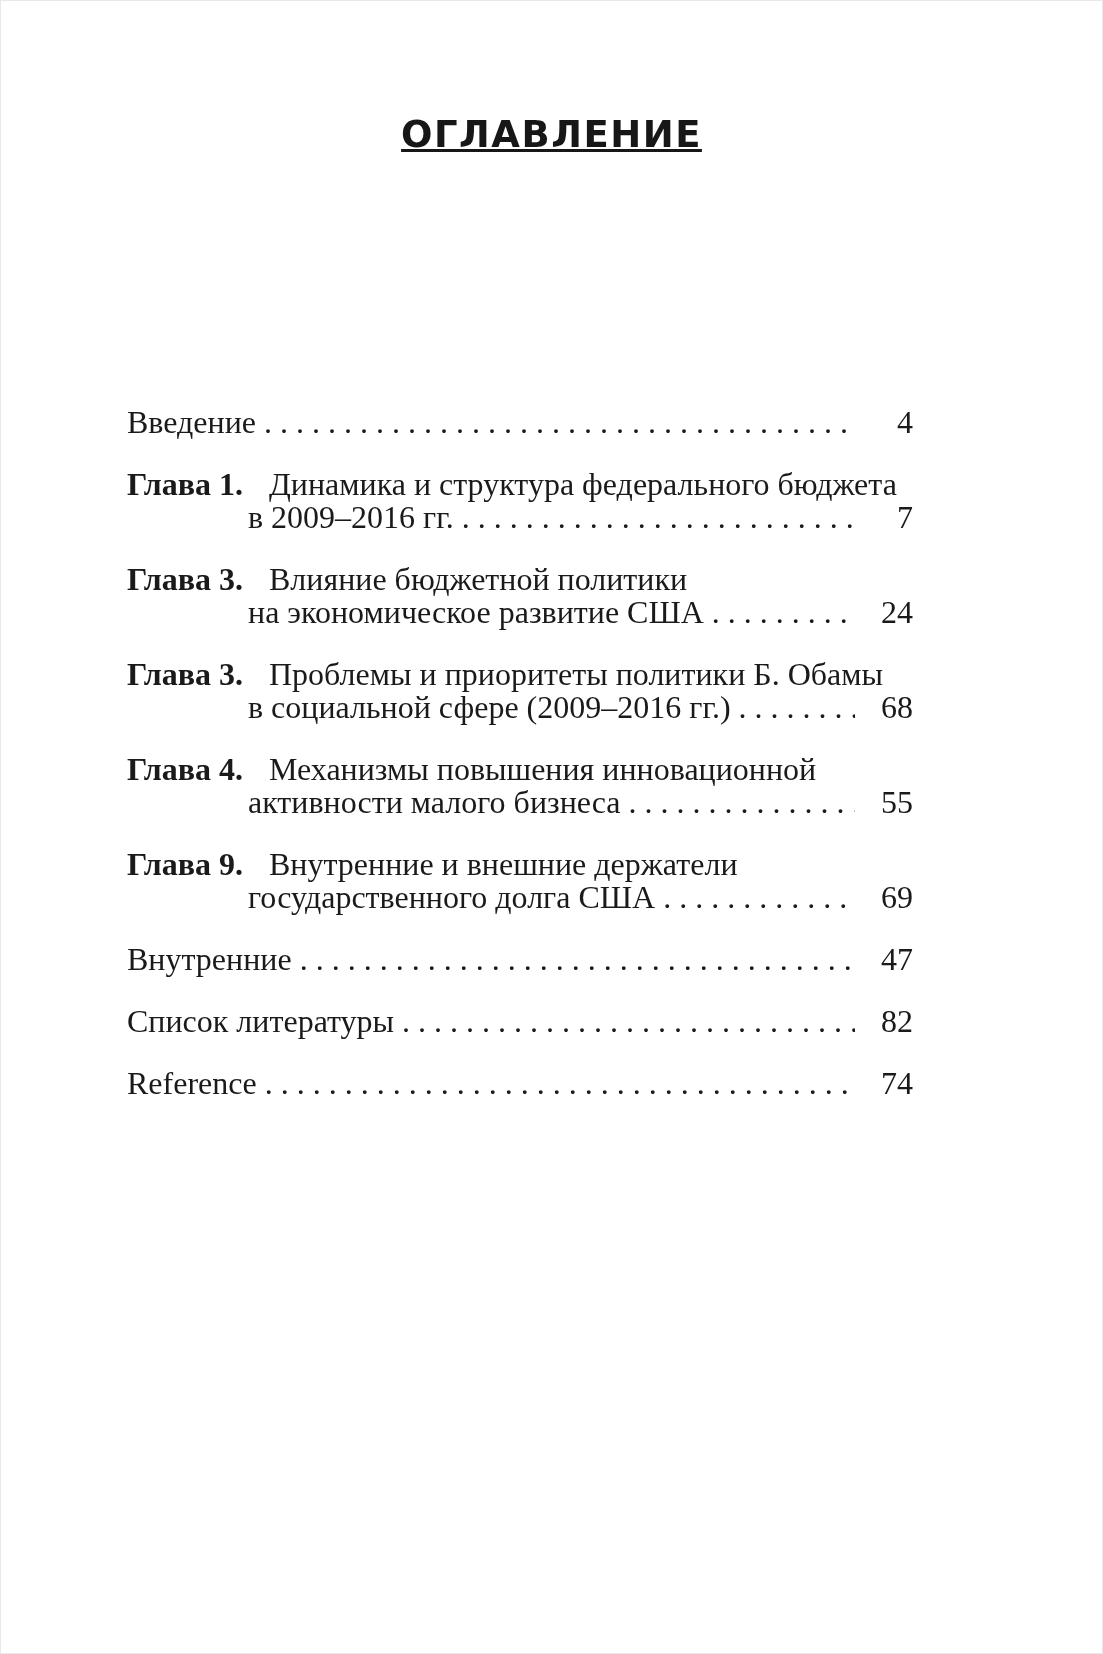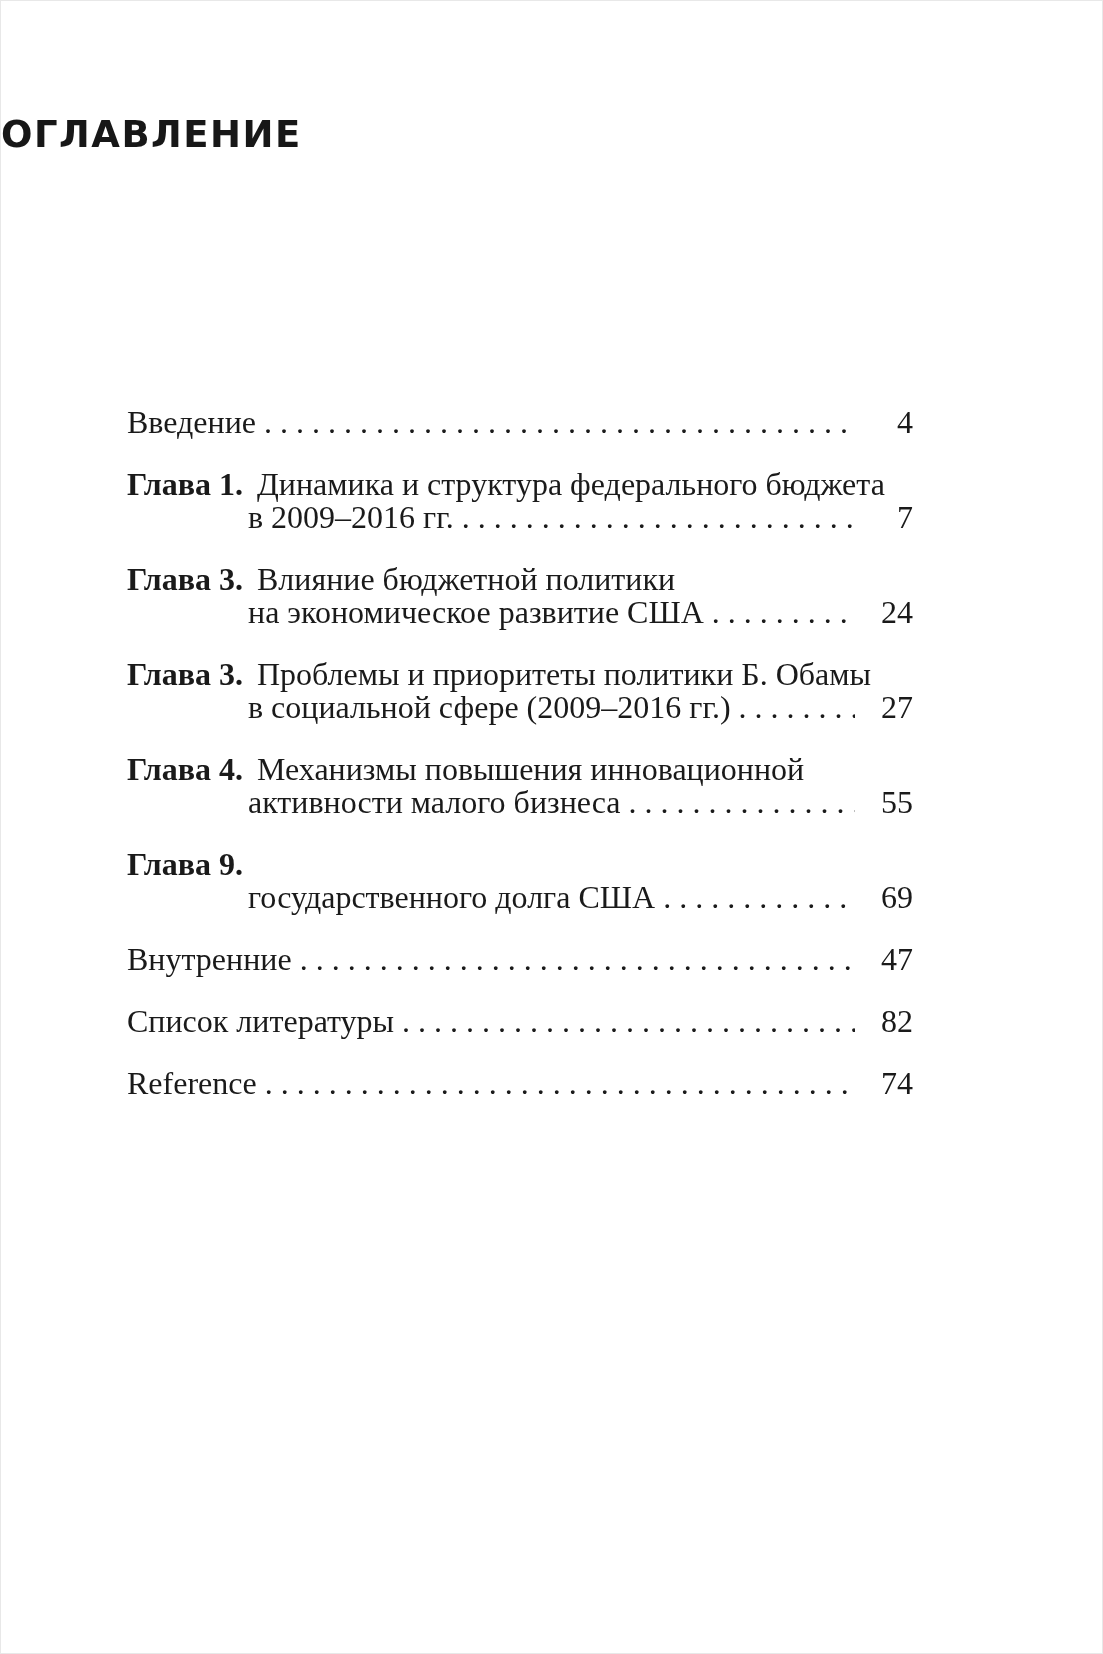--- a/index.html
+++ b/index.html
@@ -12,26 +12,27 @@
     height: 1654px;
     position: relative;
     box-sizing: border-box;
     border: 1px solid #e8e8e8;
     font-family: "Liberation Serif", "DejaVu Serif", serif;
     color: #1a1a1a;
   }
   .page-title {
     margin-top: 112px;
     margin-bottom: 250px;
-    text-align: left;
+    text-align: center;
     font-family: "DejaVu Sans", "Liberation Sans", sans-serif;
     font-weight: bold;
     font-size: 37px;
     letter-spacing: 1.5px;
     color: #171717;
+    text-decoration: underline;
   }
   .toc {
     width: 786px;
     margin-left: 126px;
     font-size: 32px;
     line-height: 33px;
   }
   .entry {
     margin-bottom: 29px;
   }
@@ -40,21 +41,21 @@
     align-items: baseline;
     white-space: nowrap;
   }
   .line .cont-indent {
     display: inline-block;
     width: 121px;
     flex: 0 0 121px;
   }
   .label {
     font-weight: bold;
-    margin-right: 14px;
+    margin-right: 26px;
     flex: 0 0 auto;
     text-align: center;
   }
   .text {
     flex: 0 0 auto;
   }
   .leader {
     flex: 1 1 auto;
     overflow: hidden;
     margin-left: 8px;
@@ -114,40 +115,41 @@
 
   <div class="entry">
     <div class="line">
       <span class="label">Глава 3.</span>
       <span class="text">Проблемы и приоритеты политики Б. Обамы</span>
     </div>
     <div class="line">
       <span class="cont-indent"></span>
       <span class="text">в социальной сфере (2009–2016 гг.)</span>
       <span class="leader"></span>
-      <span class="page-num">27</span>
+      <span class="page-num">68</span>
     </div>
   </div>
 
   <div class="entry">
     <div class="line">
       <span class="label">Глава 4.</span>
       <span class="text">Механизмы повышения инновационной</span>
     </div>
     <div class="line">
       <span class="cont-indent"></span>
       <span class="text">активности малого бизнеса</span>
       <span class="leader"></span>
       <span class="page-num">55</span>
     </div>
   </div>
 
   <div class="entry">
     <div class="line">
       <span class="label">Глава 9.</span>
+      <span class="text">Внутренние и внешние держатели</span>
     </div>
     <div class="line">
       <span class="cont-indent"></span>
       <span class="text">государственного долга США</span>
       <span class="leader"></span>
       <span class="page-num">69</span>
     </div>
   </div>
 
   <div class="entry">

